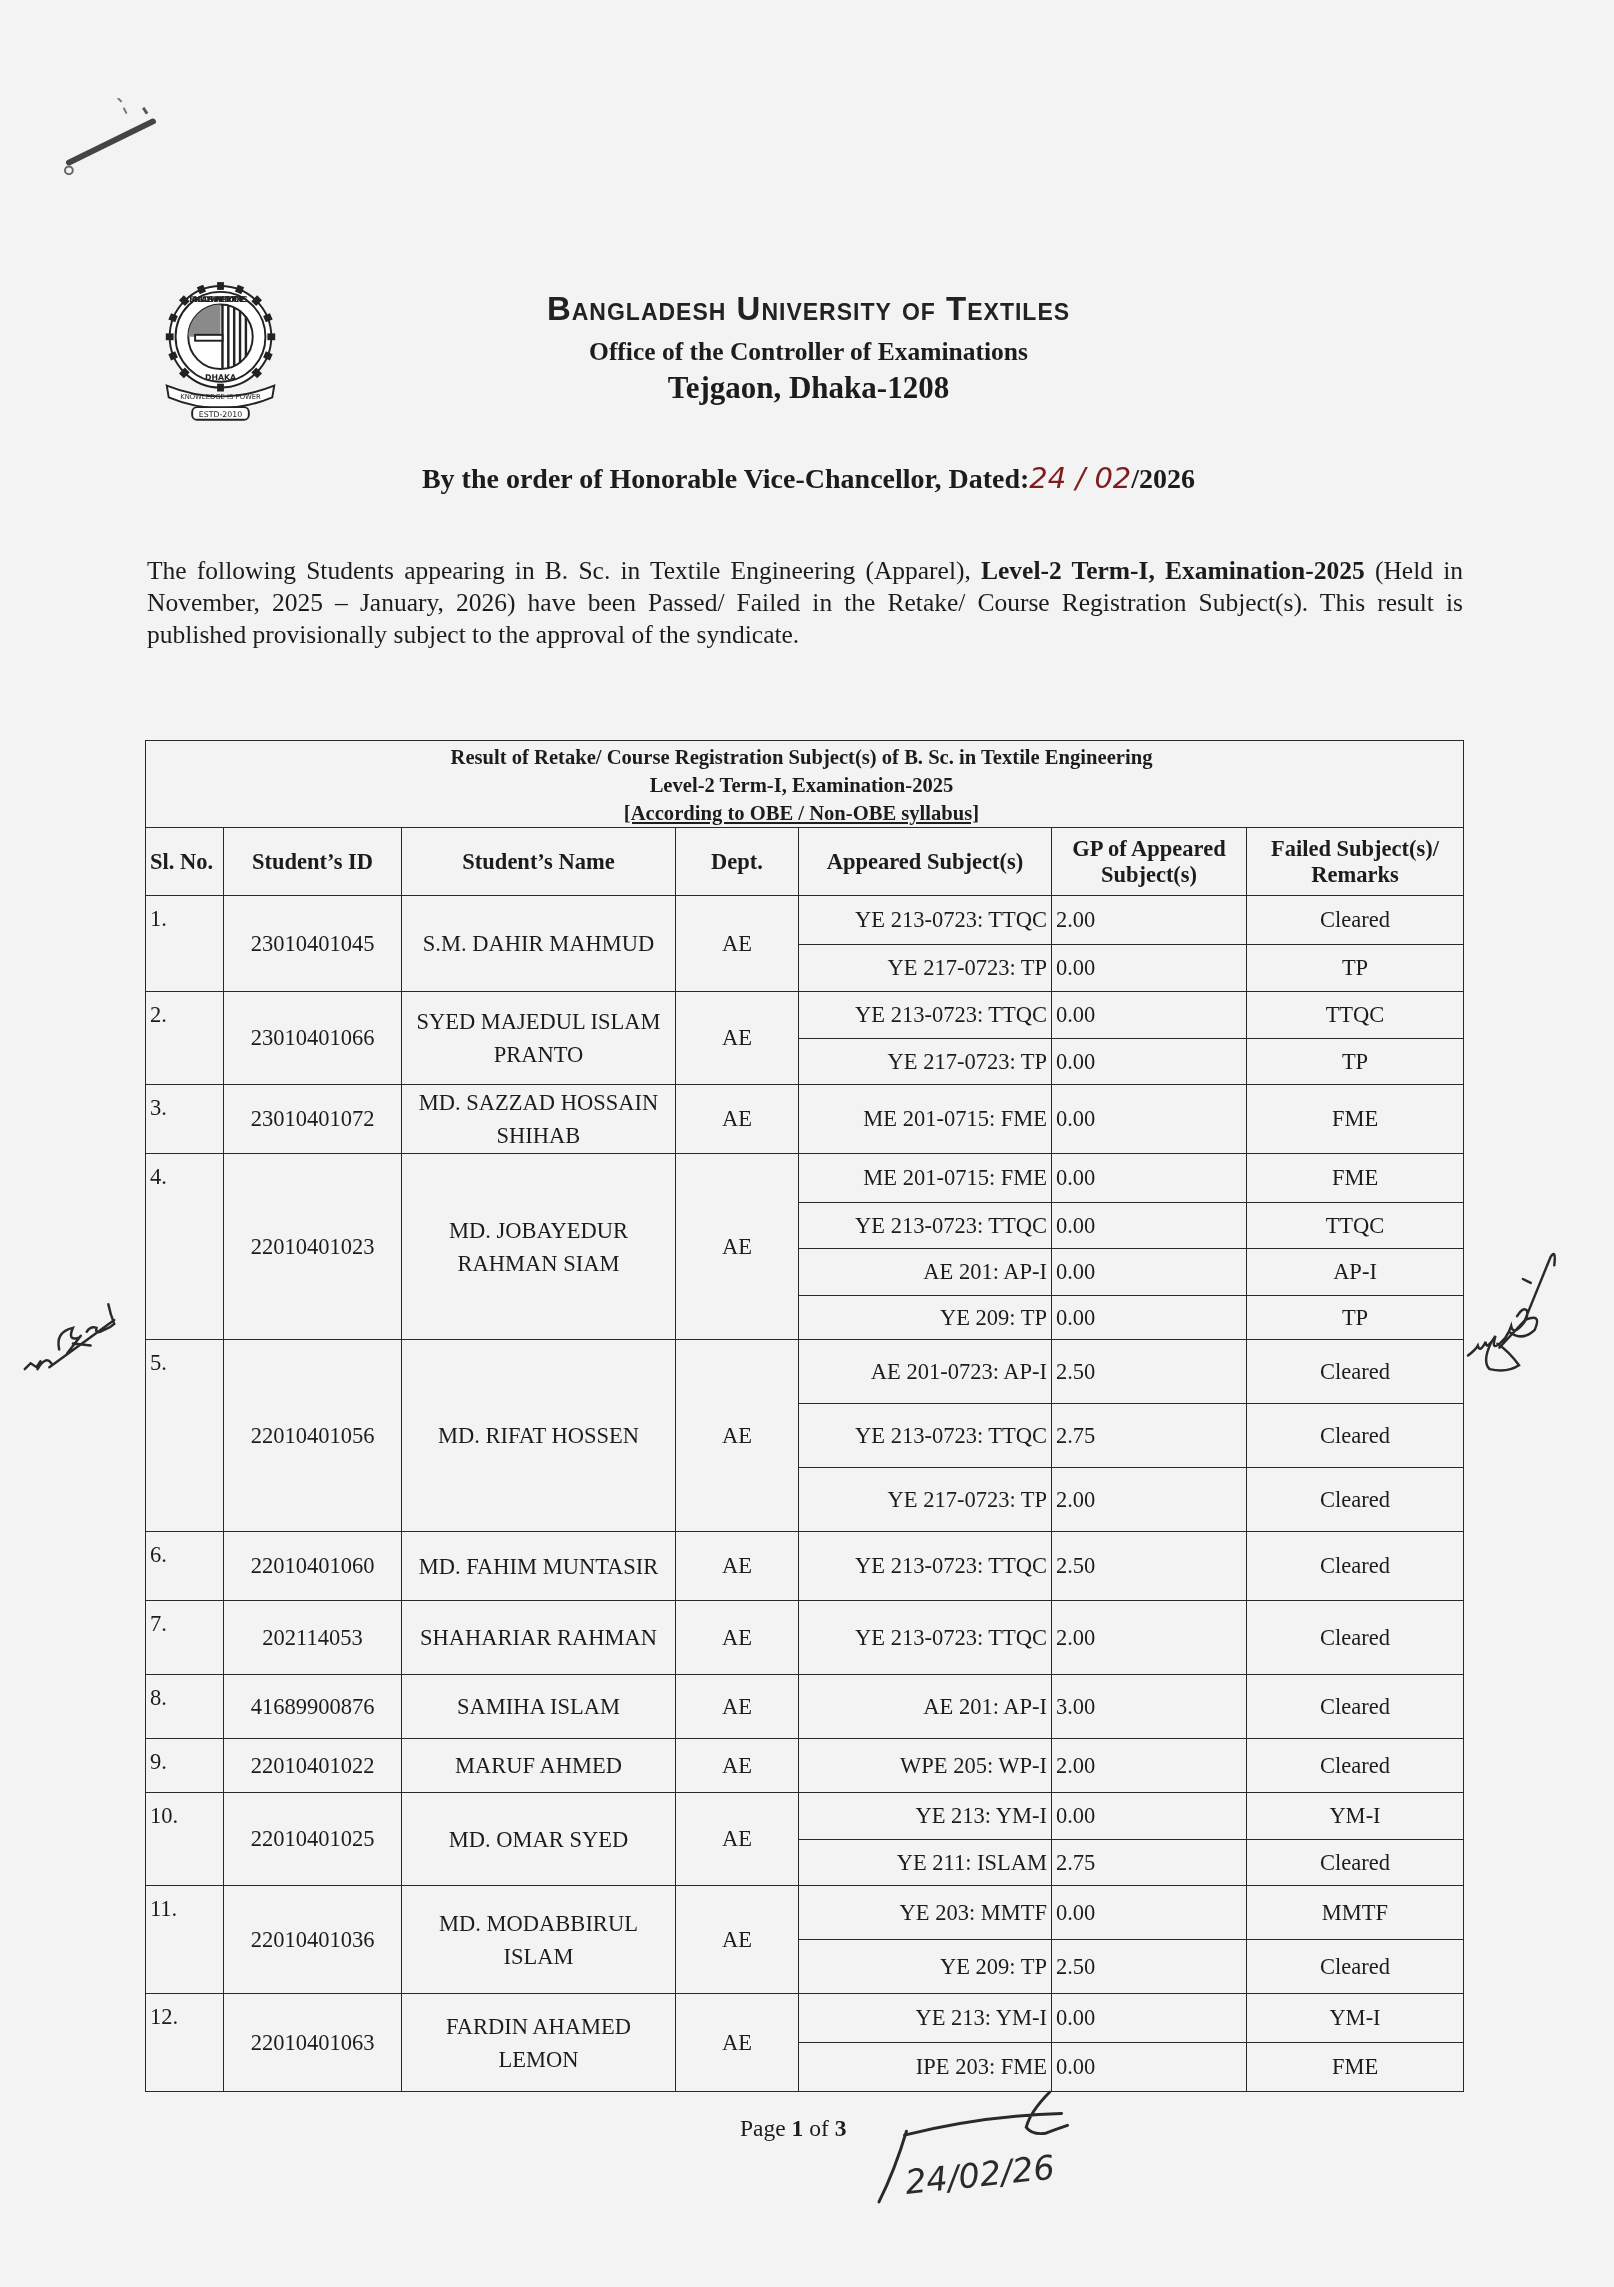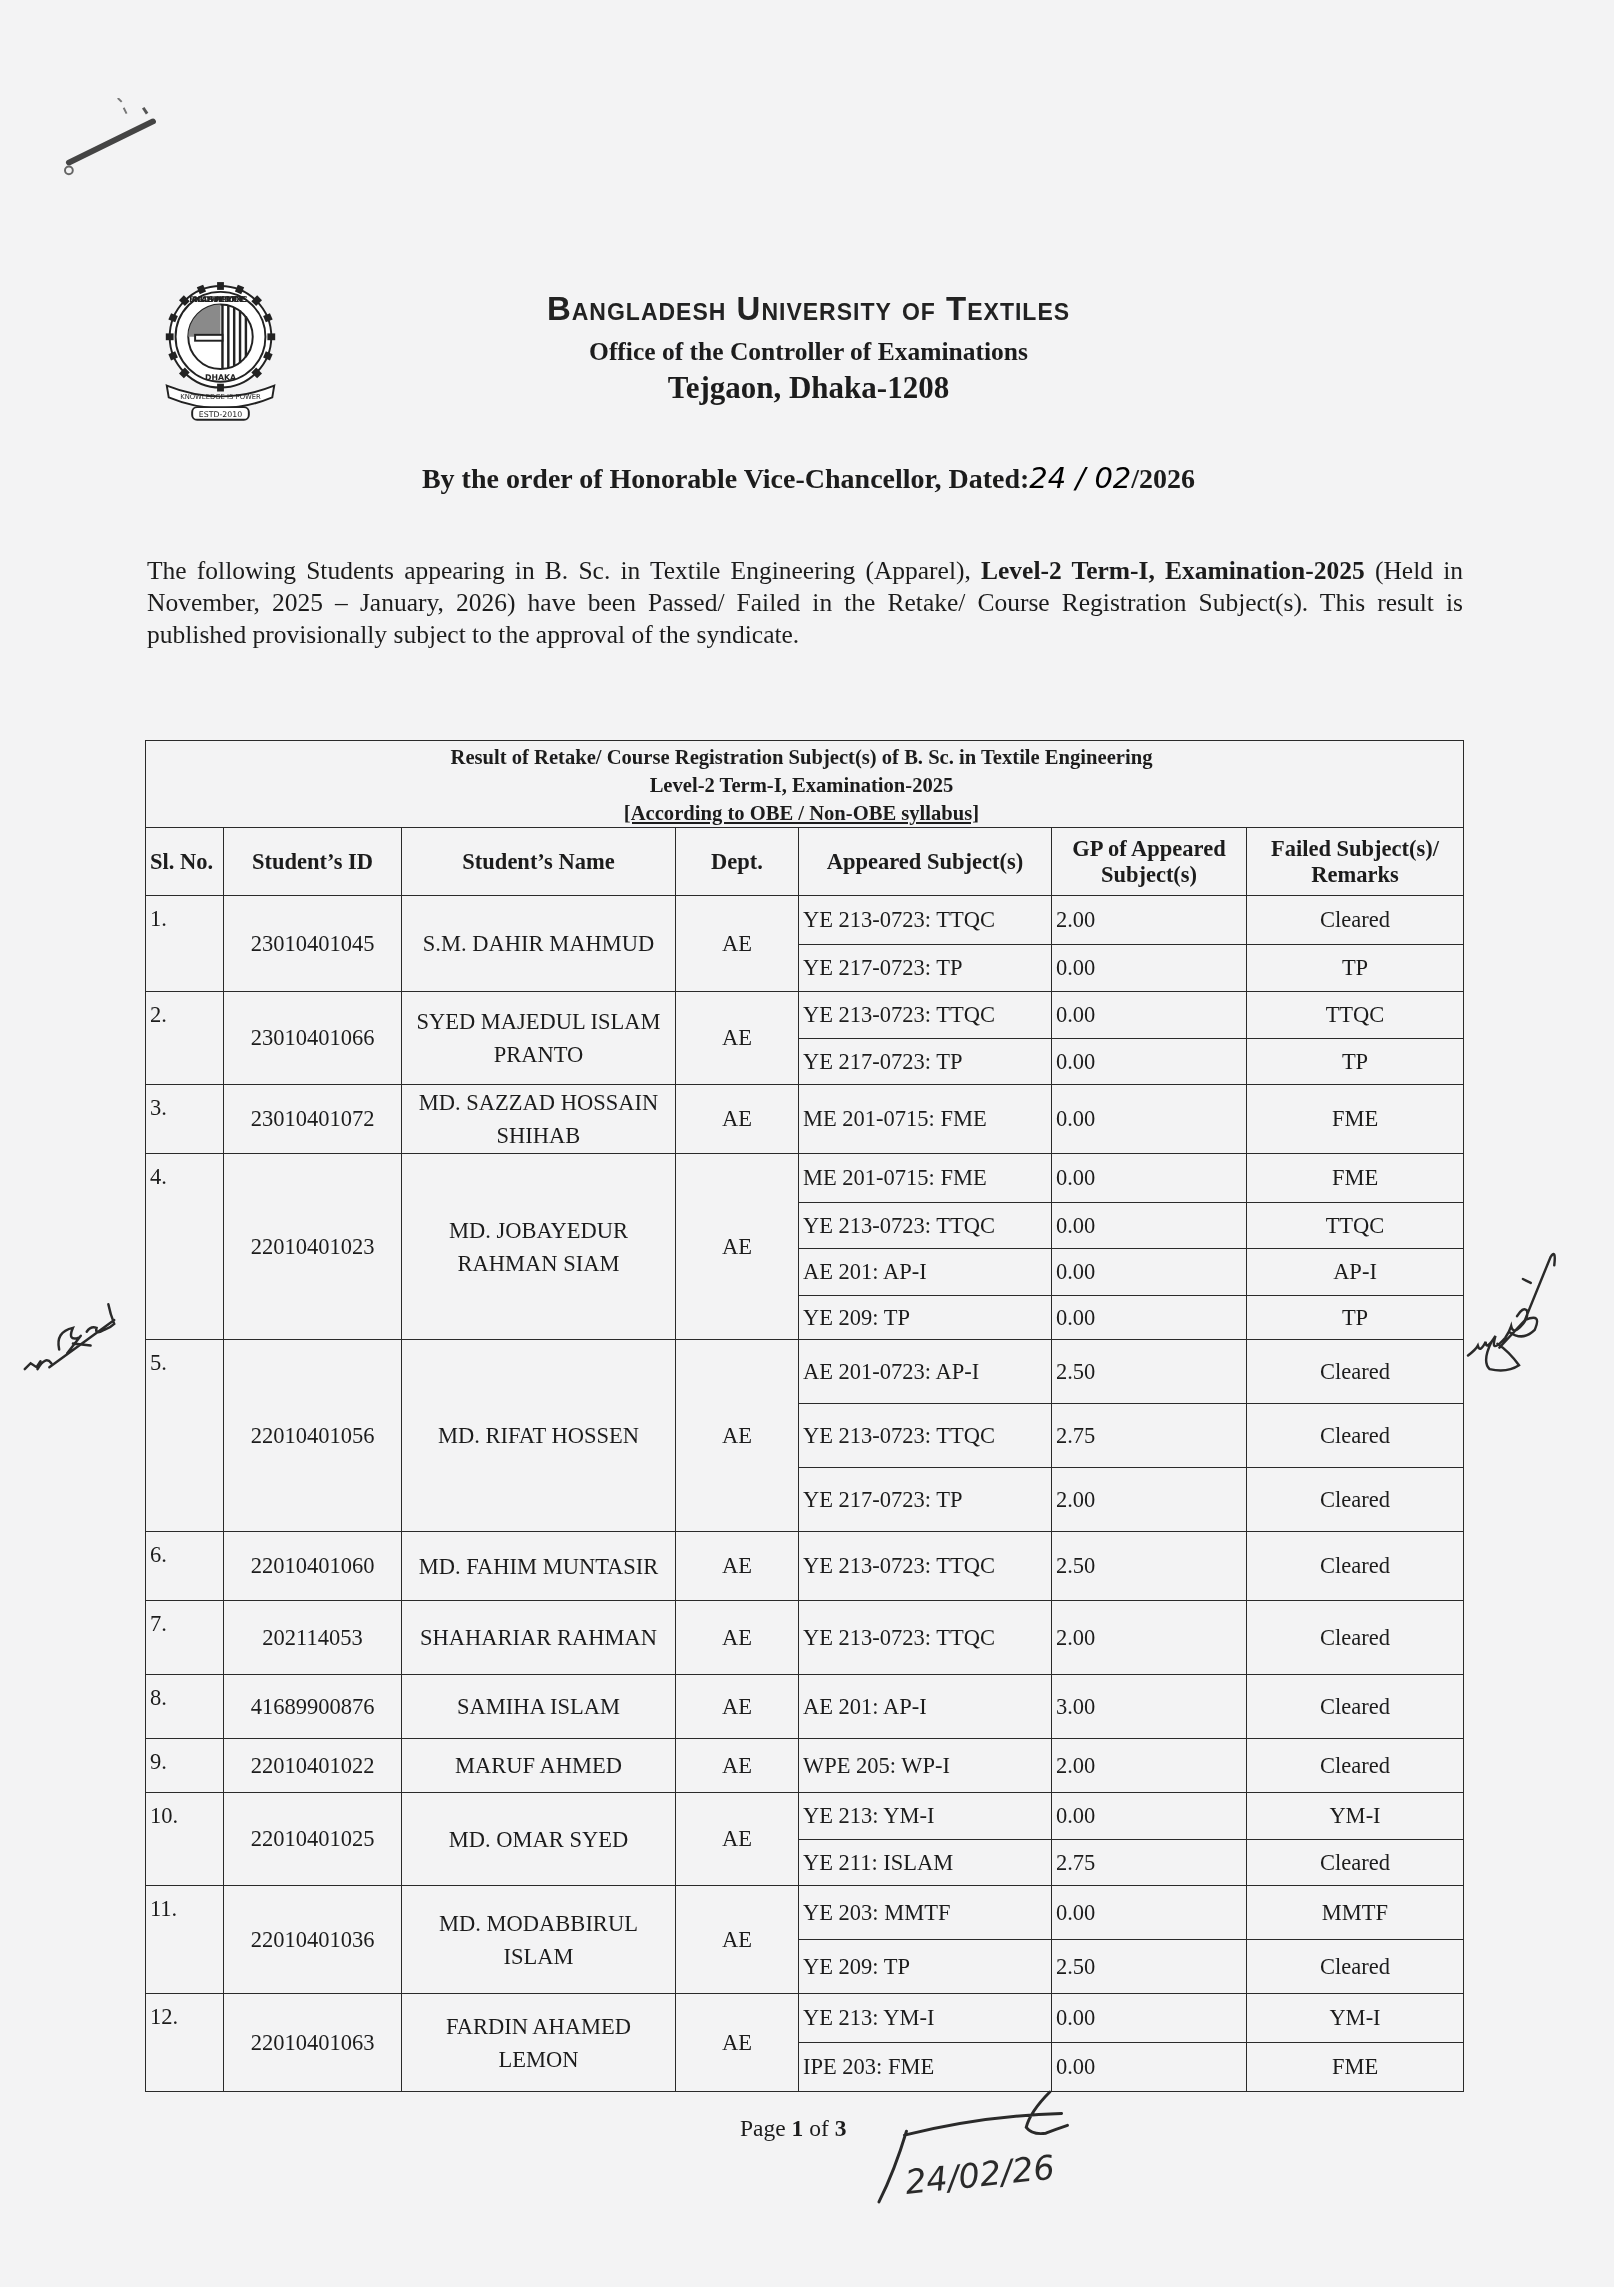--- a/index.html
+++ b/index.html
@@ -20,21 +20,21 @@
     font-variant: small-caps;
   }
   .office { left: 294px; top: 337px; width: 1029px; text-align: center; font-weight: bold; font-size: 25.5px; }
   .address { left: 294px; top: 370px; width: 1029px; text-align: center; font-weight: bold; font-size: 31px; }
 
   .order-line {
     left: 294px; top: 461px; width: 1029px; text-align: center;
     font-weight: bold; font-size: 28px;
   }
   .order-line .hand {
-    font-family: "DejaVu Sans", sans-serif; font-weight: normal; font-style: italic; font-size: 29px; color: #000000;
+    font-family: "DejaVu Sans", sans-serif; font-weight: normal; font-style: italic; font-size: 29px; color: #7f1d1d;
   }
 
   .intro {
     left: 147px; top: 555px; width: 1316px; font-size: 25.5px; line-height: 32px;
     text-align: justify;
   }
   .intro b { font-weight: bold; }
 
   
   .result-table {
@@ -47,21 +47,21 @@
   .result-table .caption-cell {
     text-align: center; font-weight: bold; font-size: 20.6px; line-height: 28px; padding: 2px 6px 0 0; height: 82px;
     border-bottom: 1.6px solid #2a2a2a;
   }
   .result-table th { font-weight: bold; font-size: 22.5px; line-height: 25.5px; height: 67px; text-align: center; }
   .result-table th.sl { text-align: left; }
   .c-sl { text-align: left; vertical-align: top !important; padding-top: 9.8px !important; }
   .c-id { text-align: center; }
   .c-name { text-align: center; line-height: 33px; }
   .c-dept { text-align: center; }
-  .c-sub { text-align: left; }
+  .c-sub { text-align: right; }
   .c-gp { text-align: left; }
   .c-rem { text-align: center; }
 
   
   .page-no { left: 740px; top: 2115px; font-size: 23.5px; }
   .page-no b { font-weight: bold; }
   .sig { position: absolute; }
 </style>
 </head>
 <body>

